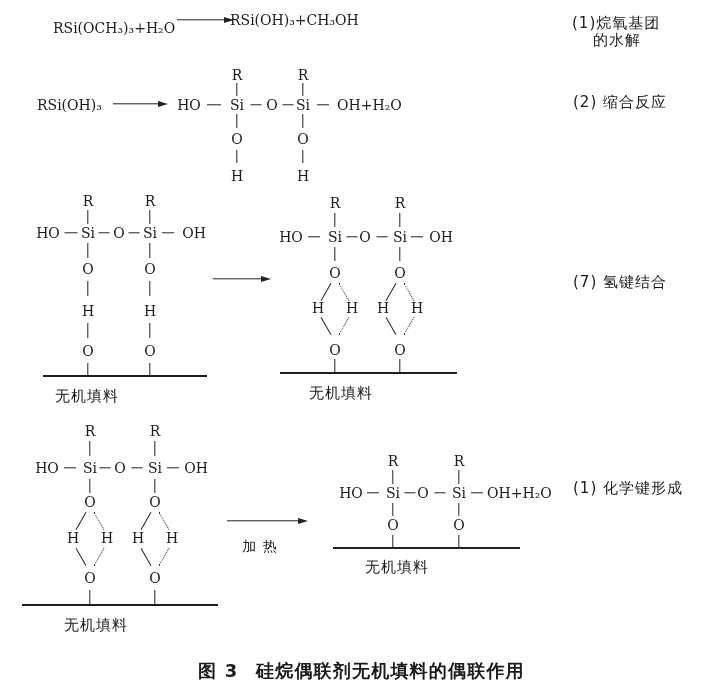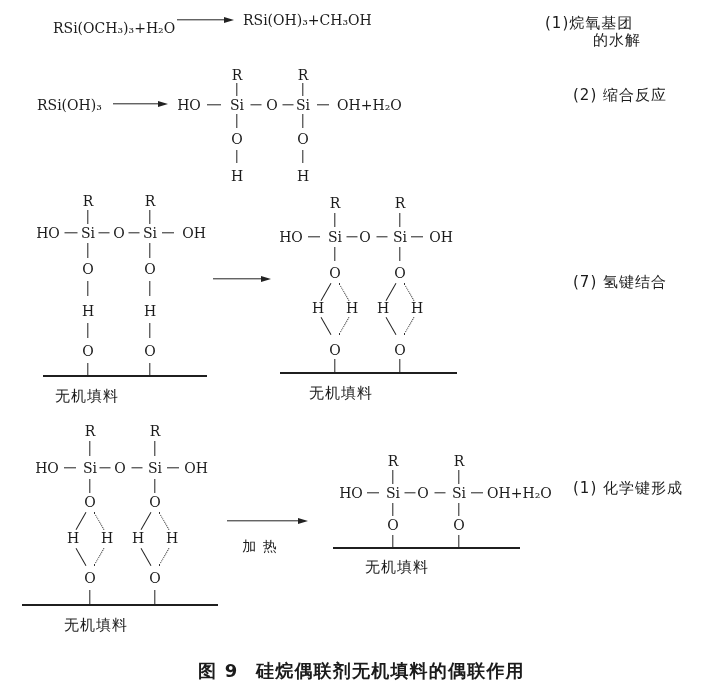--- a/index.html
+++ b/index.html
@@ -34,22 +34,22 @@
 </head>
 <body>
 
 <div class="fig">
 
   
   <div class="grp">
     <span class="tl" style="left:53px;top:28px">RSi(OCH₃)₃+H₂O</span>
     <div class="aline" style="left:177px;top:20px;width:48px"></div>
     <div class="ahead" style="left:224px;top:20px"></div>
-    <span class="tl" style="left:243px;top:20px">RSi(OH)₃+CH₃OH</span>
-    <span class="tl cjk" style="left:545px;top:23px">(1)烷氧基团</span>
+    <span class="tl" style="left:230px;top:20px">RSi(OH)₃+CH₃OH</span>
+    <span class="tl cjk" style="left:572px;top:23px">(1)烷氧基团</span>
     <span class="tl cjk" style="left:593px;top:40px">的水解</span>
   </div>
 
   
   <div class="grp">
     <span class="tl" style="left:37px;top:105px">RSi(OH)₃</span>
     <div class="aline" style="left:113px;top:104px;width:46px"></div>
     <div class="ahead" style="left:158px;top:104px"></div>
 
     <span class="t" style="left:189px;top:105px">HO</span>
@@ -68,21 +68,21 @@
     <div class="vb" style="left:303px;top:83px;height:13px"></div>
     <div class="vb" style="left:237px;top:114px;height:14px"></div>
     <div class="vb" style="left:303px;top:114px;height:14px"></div>
     <span class="t" style="left:237px;top:139px">O</span>
     <span class="t" style="left:303px;top:139px">O</span>
     <div class="vb" style="left:237px;top:150px;height:13px"></div>
     <div class="vb" style="left:303px;top:150px;height:13px"></div>
     <span class="t" style="left:237px;top:176px">H</span>
     <span class="t" style="left:303px;top:176px">H</span>
 
-    <span class="tl cjk" style="left:573px;top:95px">(2) 缩合反应</span>
+    <span class="tl cjk" style="left:573px;top:102px">(2) 缩合反应</span>
   </div>
 
   
   <div class="grp">
     <span class="t" style="left:48px;top:233px">HO</span>
     <div class="hb" style="left:71px;top:233px;width:13px"></div>
     <span class="t" style="left:88px;top:233px">Si</span>
     <div class="hb" style="left:104px;top:233px;width:11px"></div>
     <span class="t" style="left:119px;top:233px">O</span>
     <div class="hb" style="left:134px;top:233px;width:11px"></div>
@@ -241,17 +241,17 @@
     <div class="tick" style="left:393px;top:535px;height:12px"></div>
     <div class="tick" style="left:459px;top:535px;height:12px"></div>
     <div class="surface" style="left:333px;top:547px;width:187px"></div>
     <span class="t cjk" style="left:397px;top:567px">无机填料</span>
 
     <span class="tl cjk" style="left:573px;top:488px">(1) 化学键形成</span>
   </div>
 
   
   <div class="grp">
-    <span class="tl cap" style="left:198px;top:671px">图 9</span>
+    <span class="tl cap" style="left:198px;top:671px">图 3</span>
     <span class="tl cap" style="left:256px;top:671px">硅烷偶联剂无机填料的偶联作用</span>
   </div>
 
 </div>
 
 </body></html>

